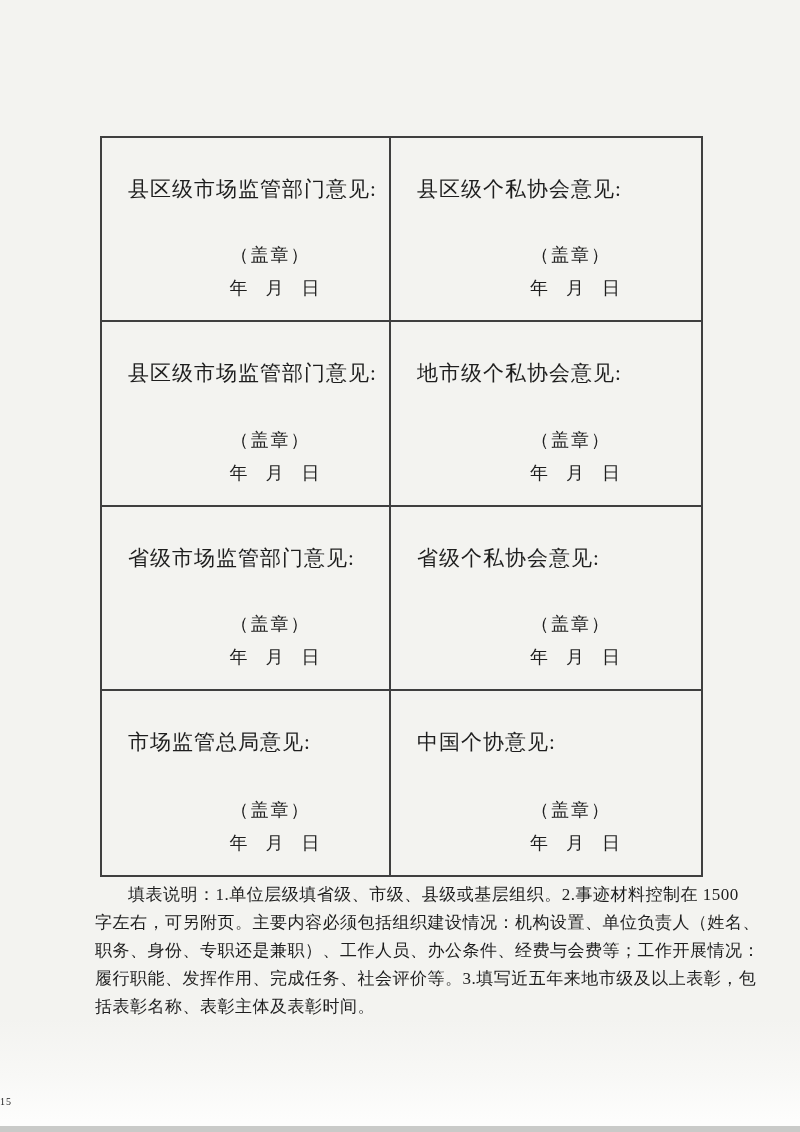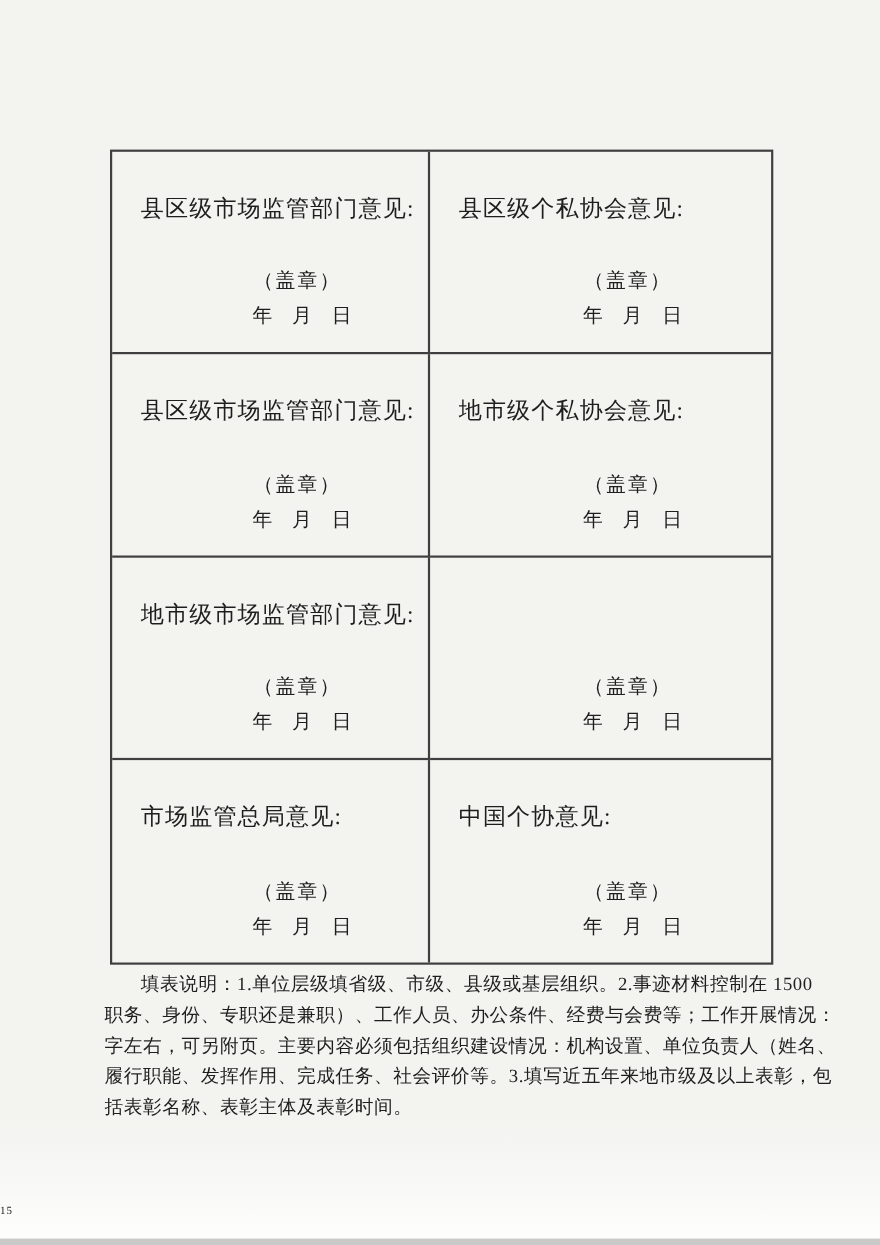--- a/index.html
+++ b/index.html
@@ -127,46 +127,47 @@
       <div class="stamp-line">（盖章）</div>
       <div class="date-line">年　月　日</div>
     </div>
     <div class="cell row-top">
       <div class="cell-label">地市级个私协会意见:</div>
       <div class="stamp-line">（盖章）</div>
       <div class="date-line">年　月　日</div>
     </div>
 
     <div class="cell col-left row-top">
-      <div class="cell-label">地市级市场监管部门意见:</div>
+      <div class="cell-label">省级市场监管部门意见:</div>
       <div class="stamp-line">（盖章）</div>
       <div class="date-line">年　月　日</div>
     </div>
     <div class="cell row-top">
+      <div class="cell-label">省级个私协会意见:</div>
       <div class="stamp-line">（盖章）</div>
       <div class="date-line">年　月　日</div>
     </div>
 
     <div class="cell col-left">
       <div class="cell-label">市场监管总局意见:</div>
       <div class="stamp-line">（盖章）</div>
       <div class="date-line">年　月　日</div>
     </div>
     <div class="cell">
       <div class="cell-label">中国个协意见:</div>
       <div class="stamp-line">（盖章）</div>
       <div class="date-line">年　月　日</div>
     </div>
 
   </div>
 
   <div class="notes">
     <div class="note-line first">填表说明：1.单位层级填省级、市级、县级或基层组织。2.事迹材料控制在 1500</div>
+    <div class="note-line">字左右，可另附页。主要内容必须包括组织建设情况：机构设置、单位负责人（姓名、</div>
     <div class="note-line">职务、身份、专职还是兼职）、工作人员、办公条件、经费与会费等；工作开展情况：</div>
-    <div class="note-line">字左右，可另附页。主要内容必须包括组织建设情况：机构设置、单位负责人（姓名、</div>
     <div class="note-line">履行职能、发挥作用、完成任务、社会评价等。3.填写近五年来地市级及以上表彰，包</div>
     <div class="note-line last">括表彰名称、表彰主体及表彰时间。</div>
   </div>
 
   <div class="page-number">15</div>
 
   <div class="scan-edge"></div>
 
 </div>
 

